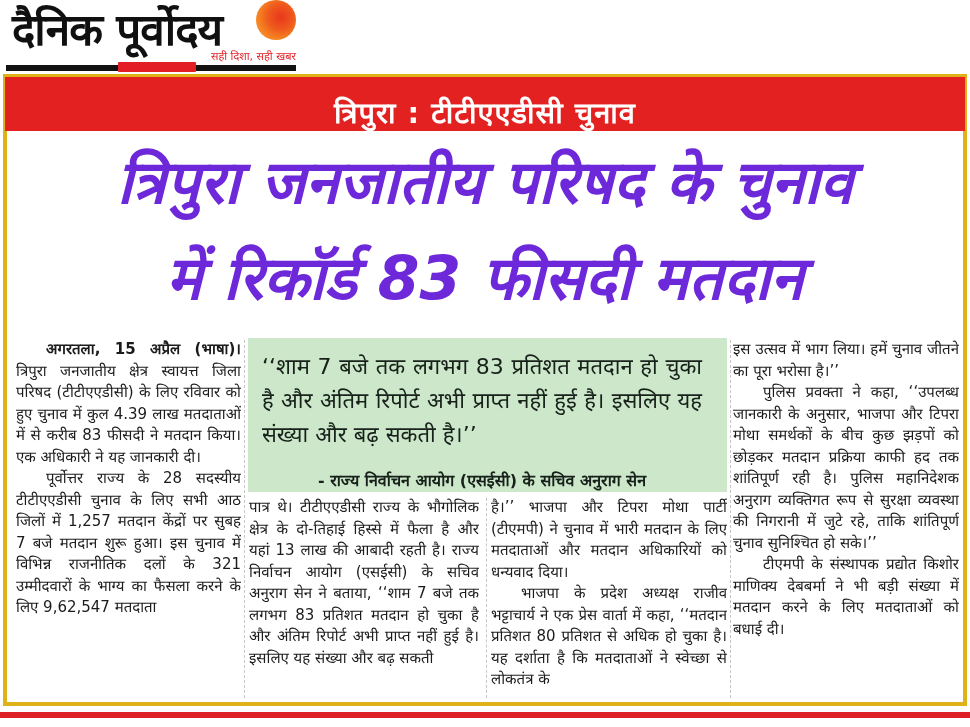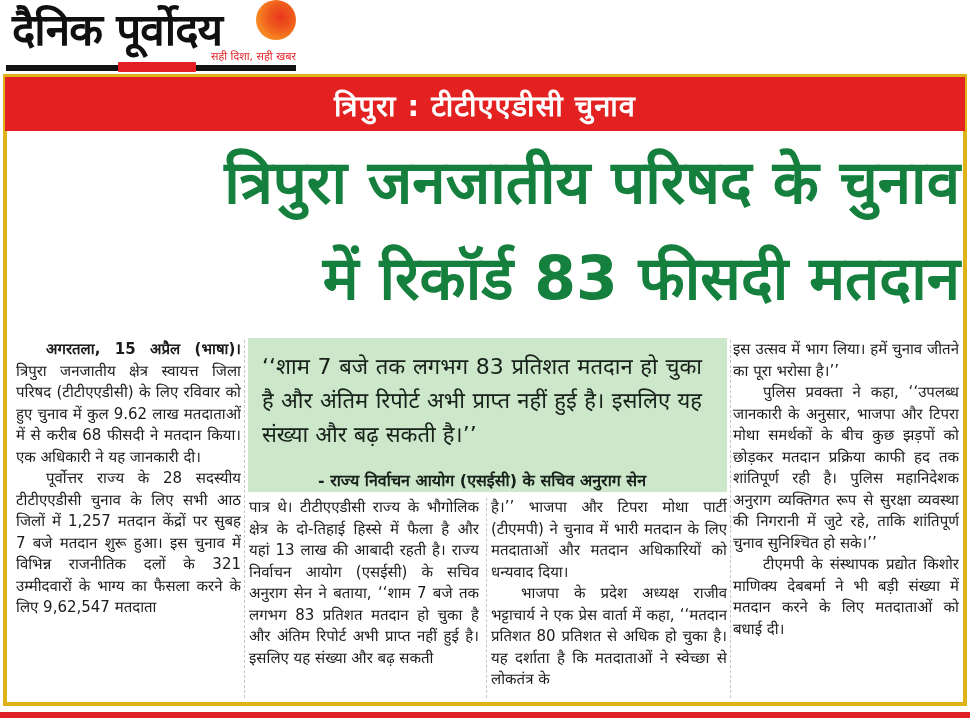--- a/index.html
+++ b/index.html
@@ -15,25 +15,25 @@
   .tagline { position:absolute; left:176px; top:48px; width:120px; font-size:11px; font-weight:normal;
              color:#e31e24; text-align:right; white-space:nowrap; }
   .masthead-rule { position:absolute; left:6px; top:65px; width:290px; height:6px; background:#121212; }
   .edition-strip { position:absolute; left:118px; top:62px; width:78px; height:10px; background:#e31e24;
                    border-radius:1px; }
 
   
   .frame { position:absolute; left:3px; top:74px; width:964px; height:632px; border:4px solid #dfb217;
            background:#ffffff; }
   .kicker { position:absolute; left:5px; top:77px; width:960px; height:54px; background:#e32121;
-            display:flex; align-items:center; justify-content:center; }
+            display:flex; align-items:flex-end; justify-content:center; }
   .kicker span { color:#ffffff; font-size:29px; font-weight:bold; letter-spacing:1px; }
 
-  .headline { position:absolute; left:10px; top:134px; width:950px; height:196px; text-align:right;
-              color:#15803d; font-weight:bold; }
+  .headline { position:absolute; left:10px; top:134px; width:950px; height:196px; text-align:center;
+              color:#6d28d9; font-weight:bold;font-style:italic; }
   .headline .hl { font-size:60px; line-height:96px; white-space:nowrap; }
 
   
   .bodytext { font-size:15px; line-height:21.5px; color:#1b1b1b; text-align:justify; }
   .bodytext p { text-indent:2em; }
   .bodytext p.noindent { text-indent:0; }
   .col { position:absolute; overflow:hidden; }
   .col-1 { left:16px;  top:339px; width:225px; height:360px; }
   .col-2 { left:249px; top:497px; width:230px; height:202px; }
   .col-3 { left:491px; top:497px; width:236px; height:202px; }
@@ -72,21 +72,21 @@
   <div class="kicker">
     <span>त्रिपुरा : टीटीएएडीसी चुनाव</span>
   </div>
 
   <div class="headline">
     <div class="hl">त्रिपुरा जनजातीय परिषद के चुनाव</div>
     <div class="hl">में रिकॉर्ड 83 फीसदी मतदान</div>
   </div>
 
   <div class="col col-1 bodytext">
-    <p><span class="lead">अगरतला, 15 अप्रैल (भाषा)।</span><span> त्रिपुरा जनजातीय क्षेत्र स्वायत्त जिला परिषद (टीटीएएडीसी) के लिए रविवार को हुए चुनाव में कुल 9.62 लाख मतदाताओं में से करीब 68 फीसदी ने मतदान किया। एक अधिकारी ने यह जानकारी दी।</span></p>
+    <p><span class="lead">अगरतला, 15 अप्रैल (भाषा)।</span><span> त्रिपुरा जनजातीय क्षेत्र स्वायत्त जिला परिषद (टीटीएएडीसी) के लिए रविवार को हुए चुनाव में कुल 4.39 लाख मतदाताओं में से करीब 83 फीसदी ने मतदान किया। एक अधिकारी ने यह जानकारी दी।</span></p>
     <p>पूर्वोत्तर राज्य के 28 सदस्यीय टीटीएएडीसी चुनाव के लिए सभी आठ जिलों में 1,257 मतदान केंद्रों पर सुबह 7 बजे मतदान शुरू हुआ। इस चुनाव में विभिन्न राजनीतिक दलों के 321 उम्मीदवारों के भाग्य का फैसला करने के लिए 9,62,547 मतदाता</p>
   </div>
 
   <div class="quote-box">
     <div class="quote-text">‘‘शाम 7 बजे तक लगभग 83 प्रतिशत मतदान हो चुका है और अंतिम रिपोर्ट अभी प्राप्त नहीं हुई है। इसलिए यह संख्या और बढ़ सकती है।’’</div>
     <div class="quote-attrib">- राज्य निर्वाचन आयोग (एसईसी) के सचिव अनुराग सेन</div>
   </div>
 
   <div class="col col-2 bodytext">
     <p class="noindent">पात्र थे। टीटीएएडीसी राज्य के भौगोलिक क्षेत्र के दो-तिहाई हिस्से में फैला है और यहां 13 लाख की आबादी रहती है। राज्य निर्वाचन आयोग (एसईसी) के सचिव अनुराग सेन ने बताया, ‘‘शाम 7 बजे तक लगभग 83 प्रतिशत मतदान हो चुका है और अंतिम रिपोर्ट अभी प्राप्त नहीं हुई है। इसलिए यह संख्या और बढ़ सकती</p>

